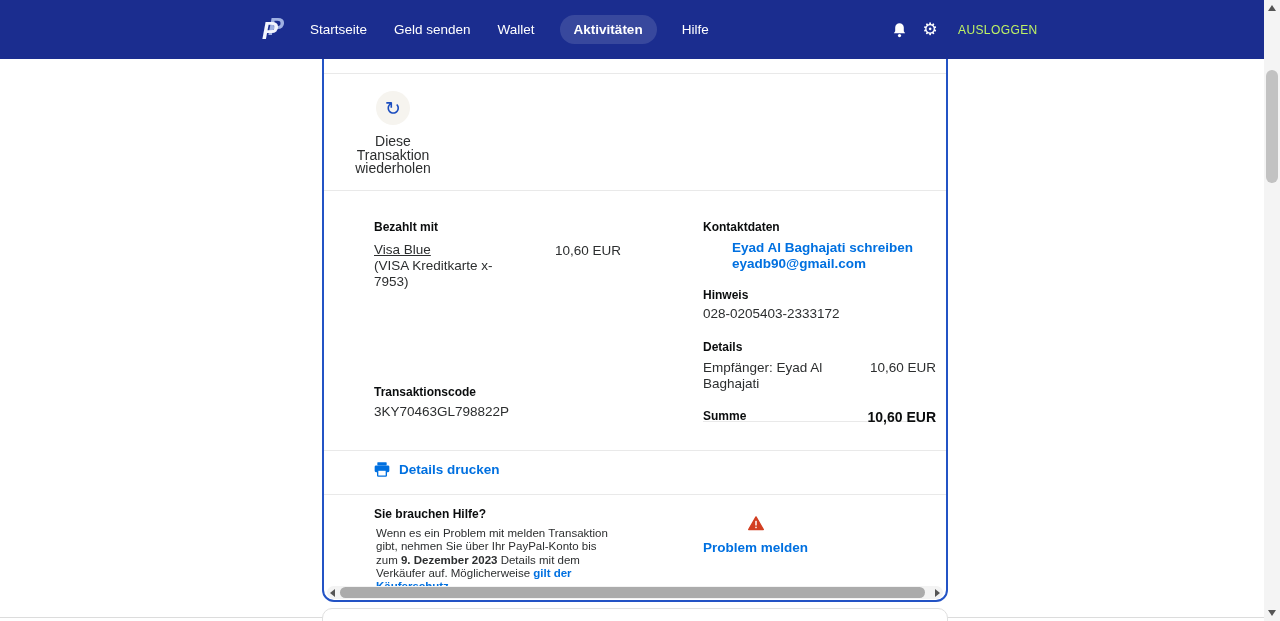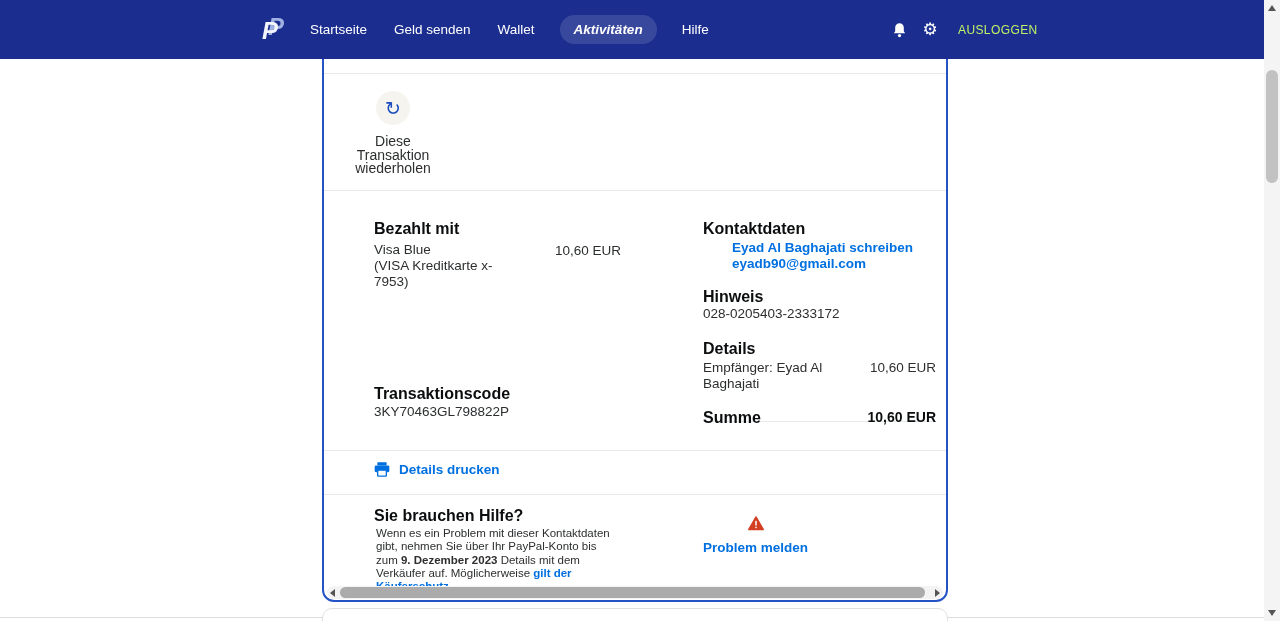--- a/index.html
+++ b/index.html
@@ -7,21 +7,21 @@
     font-family:"Liberation Sans","DejaVu Sans",sans-serif; }
 
   
   .navbar { position:absolute; left:0; top:0; width:1264px; height:59px;
     background:#1b2d8f; z-index:20; }
   .logo { position:absolute; left:262px; top:13px; width:28px; height:32px; }
   .logo .p-back { position:absolute; left:6px; top:0; font:italic 700 24px "Liberation Sans",sans-serif; color:#9fb0e2; }
   .logo .p-front{ position:absolute; left:0;  top:4px; font:italic 700 24px "Liberation Sans",sans-serif; color:#f3f5fd; }
   .nav-links { position:absolute; left:308px; top:0; height:59px; display:flex; align-items:center; gap:23px; }
   .nav-link { color:#fff; font-size:13.5px; text-decoration:none; cursor:pointer; padding:7px 2px; }
-  .nav-link.pill { background:rgba(255,255,255,.13); border-radius:16px; padding:7px 14px; font-weight:700;font-style:italic; }
+  .nav-link.pill { background:rgba(255,255,255,.13); border-radius:16px; padding:7px 14px; font-weight:700; }
   .nav-right { position:absolute; left:890px; top:0; height:59px; display:flex; align-items:center; gap:13px; }
   .nav-icon { width:18px; height:18px; display:flex; align-items:center; justify-content:center; cursor:pointer; color:#fff; }
   .gear-glyph { font-size:17px; line-height:1; color:#fff; }
   .logout { color:#bef264; font-size:12px; letter-spacing:.4px; cursor:pointer; margin-left:6px; }
 
   
   .v-scrollbar { position:absolute; right:0; top:0; width:16px; height:621px; background:#f4f4f4; z-index:30; }
   .v-scrollbar .arrow-up, .v-scrollbar .arrow-down { position:absolute; left:4px; width:0; height:0; cursor:pointer; }
   .v-scrollbar .arrow-up   { top:5px;  border-left:4px solid transparent; border-right:4px solid transparent; border-bottom:6px solid #555; }
   .v-scrollbar .arrow-down { bottom:5px; border-left:4px solid transparent; border-right:4px solid transparent; border-top:6px solid #555; }
@@ -32,21 +32,21 @@
     background:#fff; border:2px solid #2353c5; border-radius:12px; z-index:5; }
   .hr { position:absolute; left:0; right:0; height:1px; background:#e9e9e9; }
   .hr1 { top:51px; } .hr2 { top:168px; } .hr3 { top:428px; } .hr4 { top:472px; }
 
   .repeat-action { position:absolute; left:17px; top:69px; width:104px; text-align:center; cursor:pointer; }
   .repeat-circle { width:34px; height:34px; border-radius:50%; background:#f6f4ef; margin:0 auto;
     display:flex; align-items:center; justify-content:center; }
   .refresh-glyph { font-size:19px; color:#1b4dbf; line-height:1; }
   .repeat-label { margin-top:10px; font-size:14px; line-height:13.5px; color:#2c2e2f; }
 
-  .h3 { font-size:16px; font-weight:700; color:#0b0d0e; }
+  .h3 { font-size:12px; font-weight:700; color:#0b0d0e; }
   .body-txt { font-size:13.5px; line-height:16px; color:#2c2e2f; }
 
   .col-left  { position:absolute; left:50px; }
   .paid-heading { top:198px; }
   .method-block { top:220px; width:132px; }
   .pay-amount { position:absolute; left:231px; top:221px; font-size:13.5px; color:#2c2e2f; }
   .tcode-heading { top:363px; }
   .tcode-value { top:382px; }
 
   .col-right { position:absolute; left:379px; }
@@ -126,21 +126,21 @@
     <div class="repeat-circle">
       <span class="refresh-glyph">↻</span>
     </div>
     <div class="repeat-label">Diese Transaktion wiederholen</div>
   </div>
 
   <div class="hr hr2"></div>
 
   <div class="h3 col-left paid-heading">Bezahlt mit</div>
   <div class="body-txt col-left method-block">
-    <span style="display: block;">Visa Blue</span>
+    <span style="display: block; text-decoration: underline;">Visa Blue</span>
     <span style="display: block;">(VISA Kreditkarte x-7953)</span>
   </div>
   <div class="pay-amount">10,60 EUR</div>
 
   <div class="h3 col-left tcode-heading">Transaktionscode</div>
   <div class="body-txt col-left tcode-value">3KY70463GL798822P</div>
 
   <div class="h3 col-right contact-heading">Kontaktdaten</div>
   <span class="link col-right contact-link1">Eyad Al Baghajati schreiben</span>
   <span class="link col-right contact-link2">eyadb90@gmail.com</span>
@@ -165,21 +165,21 @@
         <rect x="1" y="5" width="22" height="10" rx="2" fill="#0070e0"></rect>
         <rect x="5.5" y="12" width="13" height="9" rx="1" fill="#fff" stroke="#0070e0" stroke-width="2"></rect>
       </svg>
     </span>
     <span class="link-inline">Details drucken</span>
   </div>
 
   <div class="hr hr4"></div>
 
   <div class="h3 col-left help-heading">Sie brauchen Hilfe?</div>
-  <div class="help-text"><span>Wenn es ein Problem mit dieser Kontaktdaten gibt, nehmen Sie über Ihr PayPal-Konto bis zum </span><b>9. Dezember 2023</b><span> Details mit dem Verkäufer auf. Möglicherweise </span><span class="help-link">gilt der Käuferschutz</span><span>.</span></div>
+  <div class="help-text"><span>Wenn es ein Problem mit melden Transaktion gibt, nehmen Sie über Ihr PayPal-Konto bis zum </span><b>9. Dezember 2023</b><span> Details mit dem Verkäufer auf. Möglicherweise </span><span class="help-link">gilt der Käuferschutz</span><span>.</span></div>
 
   <div class="report-row">
     <span style="display:flex;">
       <svg width="16" height="15" viewBox="0 0 24 22">
         <path d="M12 1 L23 20 H1 Z" fill="#d23f22" stroke="#d23f22" stroke-width="2" stroke-linejoin="round"></path>
         <rect x="10.9" y="7" width="2.2" height="7" fill="#fff"></rect>
         <rect x="10.9" y="15.8" width="2.2" height="2.2" fill="#fff"></rect>
       </svg>
     </span>
     <span class="link-inline">Problem melden</span>

